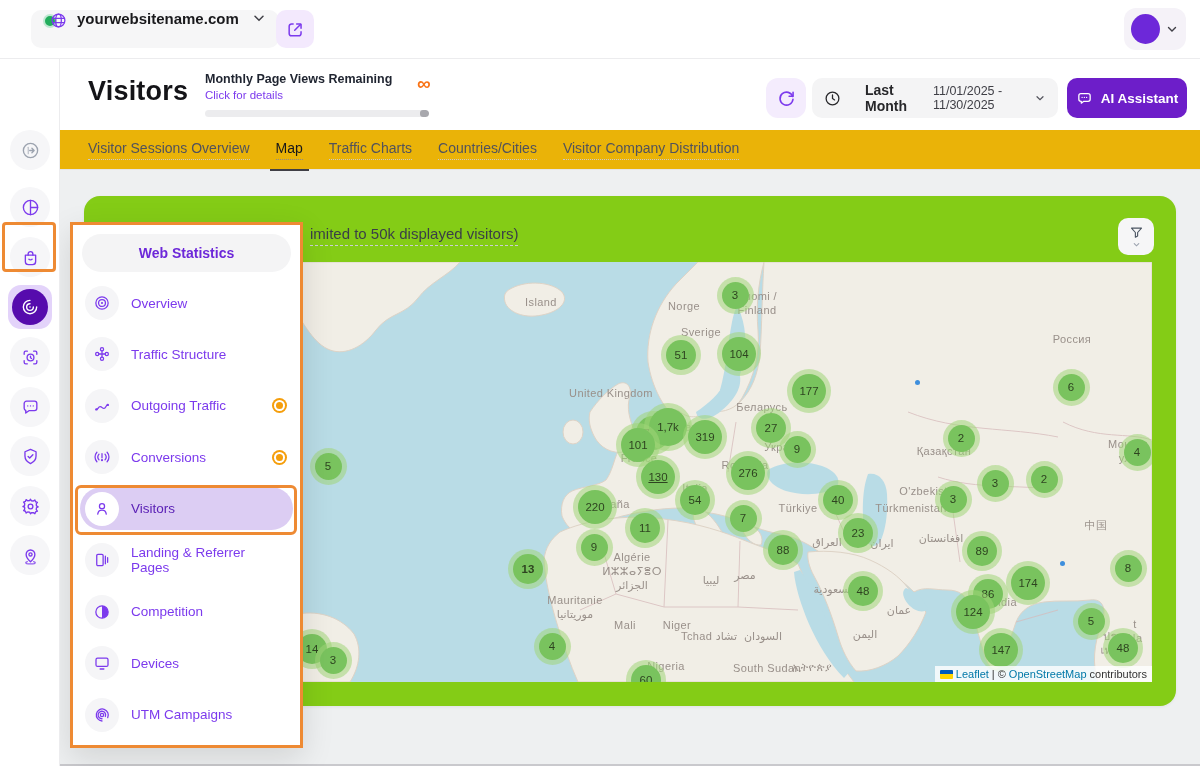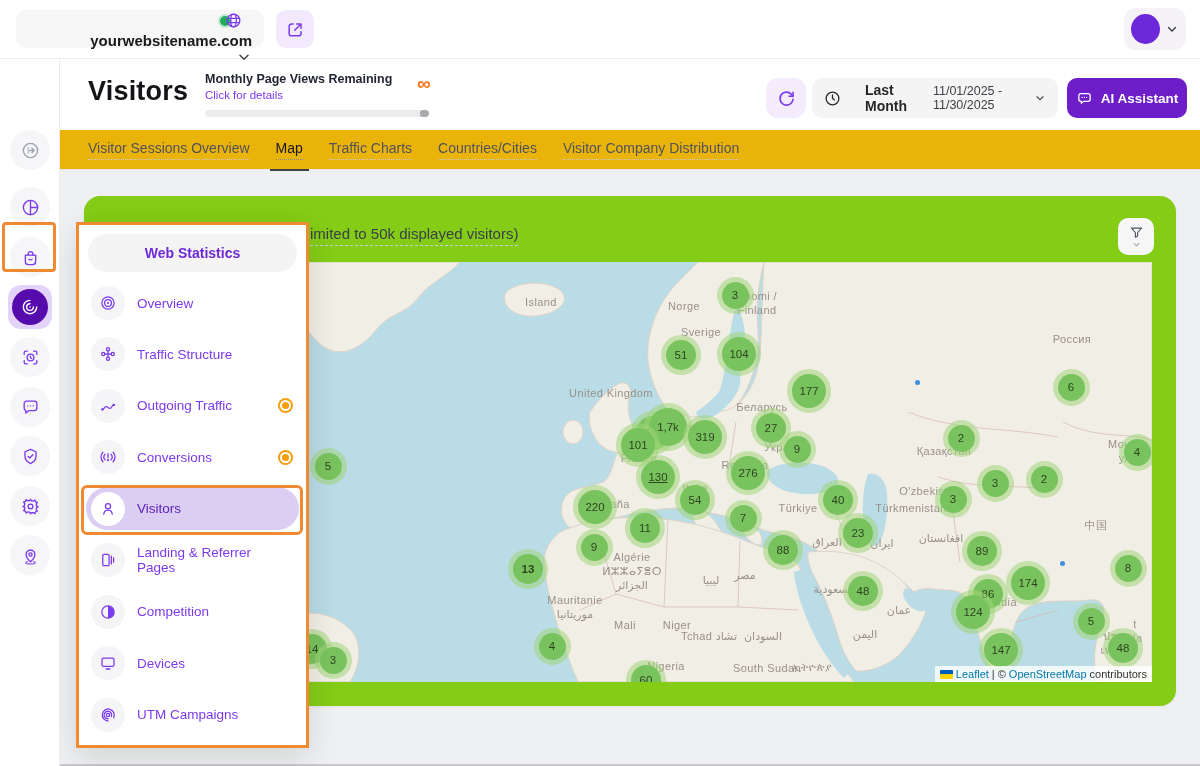--- a/index.html
+++ b/index.html
@@ -5,21 +5,21 @@
   html,body{margin:0;padding:0;}
   body{
     width:1200px;height:766px;position:relative;overflow:hidden;
     background:#eef0f1;font-family:"Liberation Sans","DejaVu Sans",sans-serif;
     -webkit-font-smoothing:antialiased;color:#1f2430;
   }
   svg{display:block}
   .ico{color:#7c3aed}
   
   .topbar{position:absolute;left:0;top:0;width:1200px;height:58px;background:#fff;border-bottom:1px solid #ececee;z-index:30;}
-  .site-select{position:absolute;left:16px;top:10px;width:248px;height:38px;background:#f6f6f7;border-radius:10px;display:flex;align-items:flex-end;padding:0 12px;box-sizing:border-box;cursor:pointer;flex-direction:column;}
+  .site-select{position:absolute;left:31px;top:10px;width:248px;height:38px;background:#f6f6f7;border-radius:10px;display:flex;align-items:flex-start;padding:0 12px;box-sizing:border-box;cursor:pointer;}
   .site-icon{position:relative;width:24px;height:22px;margin-right:10px;flex:0 0 auto}
   .site-icon .g1{position:absolute;left:0;top:4px;width:14px;height:14px;border-radius:50%;background:#22ad5c;border:2px solid #bfe8d2;box-sizing:border-box}
   .site-icon .g2{position:absolute;left:7px;top:2px}
   .site-name{font-size:15px;font-weight:700;color:#19191c;flex:1}
   .extlink-btn{position:absolute;left:276px;top:10px;width:38px;height:38px;border-radius:10px;background:#f3e9fd;display:flex;align-items:center;justify-content:center;cursor:pointer;}
   .avatar-wrap{position:absolute;right:14px;top:8px;width:62px;height:42px;border-radius:12px;background:#f5f2f8;display:flex;align-items:center;padding:0 7px;box-sizing:border-box;cursor:pointer;}
   .avatar{width:30px;height:30px;border-radius:50%;background:#6d28d9;margin-right:5px}
   
   .rail{position:absolute;left:0;top:58px;width:59px;height:708px;background:#fff;border-right:1px solid #ececee;z-index:25;}
   .rail-btn{position:absolute;left:10px;width:40px;height:40px;border-radius:50%;background:#f6f6f8;display:flex;align-items:center;justify-content:center;cursor:pointer;}
@@ -54,21 +54,21 @@
   .filter-btn{position:absolute;left:1034px;top:22px;width:36px;height:37px;border-radius:10px;background:#f6f6f7;display:flex;flex-direction:column;align-items:center;justify-content:center;color:#4b5563;cursor:pointer;}
   
   .map{position:absolute;left:24px;top:66px;width:1044px;height:420px;overflow:hidden;background:#b9dce6;cursor:grab;}
   .mlabel{position:absolute;transform:translate(-50%,-50%);font-size:11px;color:#99908a;letter-spacing:.4px;text-align:center;white-space:pre-line;line-height:1.25;pointer-events:none;z-index:2}
   .marker{position:absolute;border-radius:50%;background:#79c35e;box-shadow:0 0 0 5px rgba(160,214,120,.55);display:flex;align-items:center;justify-content:center;font-size:11.5px;font-weight:500;color:#2e4420;z-index:3;cursor:pointer}
   .bdot{position:absolute;width:5px;height:5px;border-radius:50%;background:#3f8fdd;z-index:2}
   .attrib{position:absolute;right:0;bottom:0;height:16px;background:rgba(255,255,255,.8);display:flex;align-items:center;padding:0 5px;font-size:11px;color:#333;z-index:4;gap:3px}
   .attrib a{color:#0078a8;text-decoration:none;cursor:pointer}
   .flag{display:inline-block;width:13px;height:9px;background:linear-gradient(#005bbb 50%,#ffd500 50%);border-radius:1px}
   
-  .flyout{position:absolute;left:76px;top:222px;width:233px;height:526px;background:#fff;border:3px solid #ee8a33;box-sizing:border-box;z-index:20;box-shadow:0 10px 30px rgba(0,0,0,.12);}
+  .flyout{position:absolute;left:70px;top:222px;width:233px;height:526px;background:#fff;border:3px solid #ee8a33;box-sizing:border-box;z-index:20;box-shadow:0 10px 30px rgba(0,0,0,.12);}
   .flyout-header{margin:9px 9px 0;height:38px;border-radius:19px;background:#f4f4f5;display:flex;align-items:center;justify-content:center;font-size:14px;font-weight:700;color:#6d28d9}
   .flyout-items{display:flex;flex-direction:column;gap:8.45px;margin:9.5px 7px 0;position:relative;z-index:2}
   .fly-item{height:43px;border-radius:22px;display:flex;align-items:center;gap:12px;padding:0 10px 0 5px;box-sizing:border-box;cursor:pointer}
   .fly-item .icir{width:34px;height:34px;border-radius:50%;background:#f5f5f7;display:flex;align-items:center;justify-content:center;flex:0 0 auto}
   .fly-item .lbl{font-size:13.5px;color:#7c3aed;font-weight:500}
   .fly-item.active{background:#dccdf3}
   .fly-item.active .icir{background:#fff}
   .fly-item.active .lbl{color:#5b21b6}
   .badge{margin-left:auto;width:7px;height:7px;border-radius:50%;background:#f59e0b;box-shadow:0 0 0 2px #fff,0 0 0 4px #f59e0b}
   .fly-annot{position:absolute;left:2px;width:222px;height:50px;border:3px solid #ee8a33;box-sizing:border-box;border-radius:6px;pointer-events:none;z-index:5}

